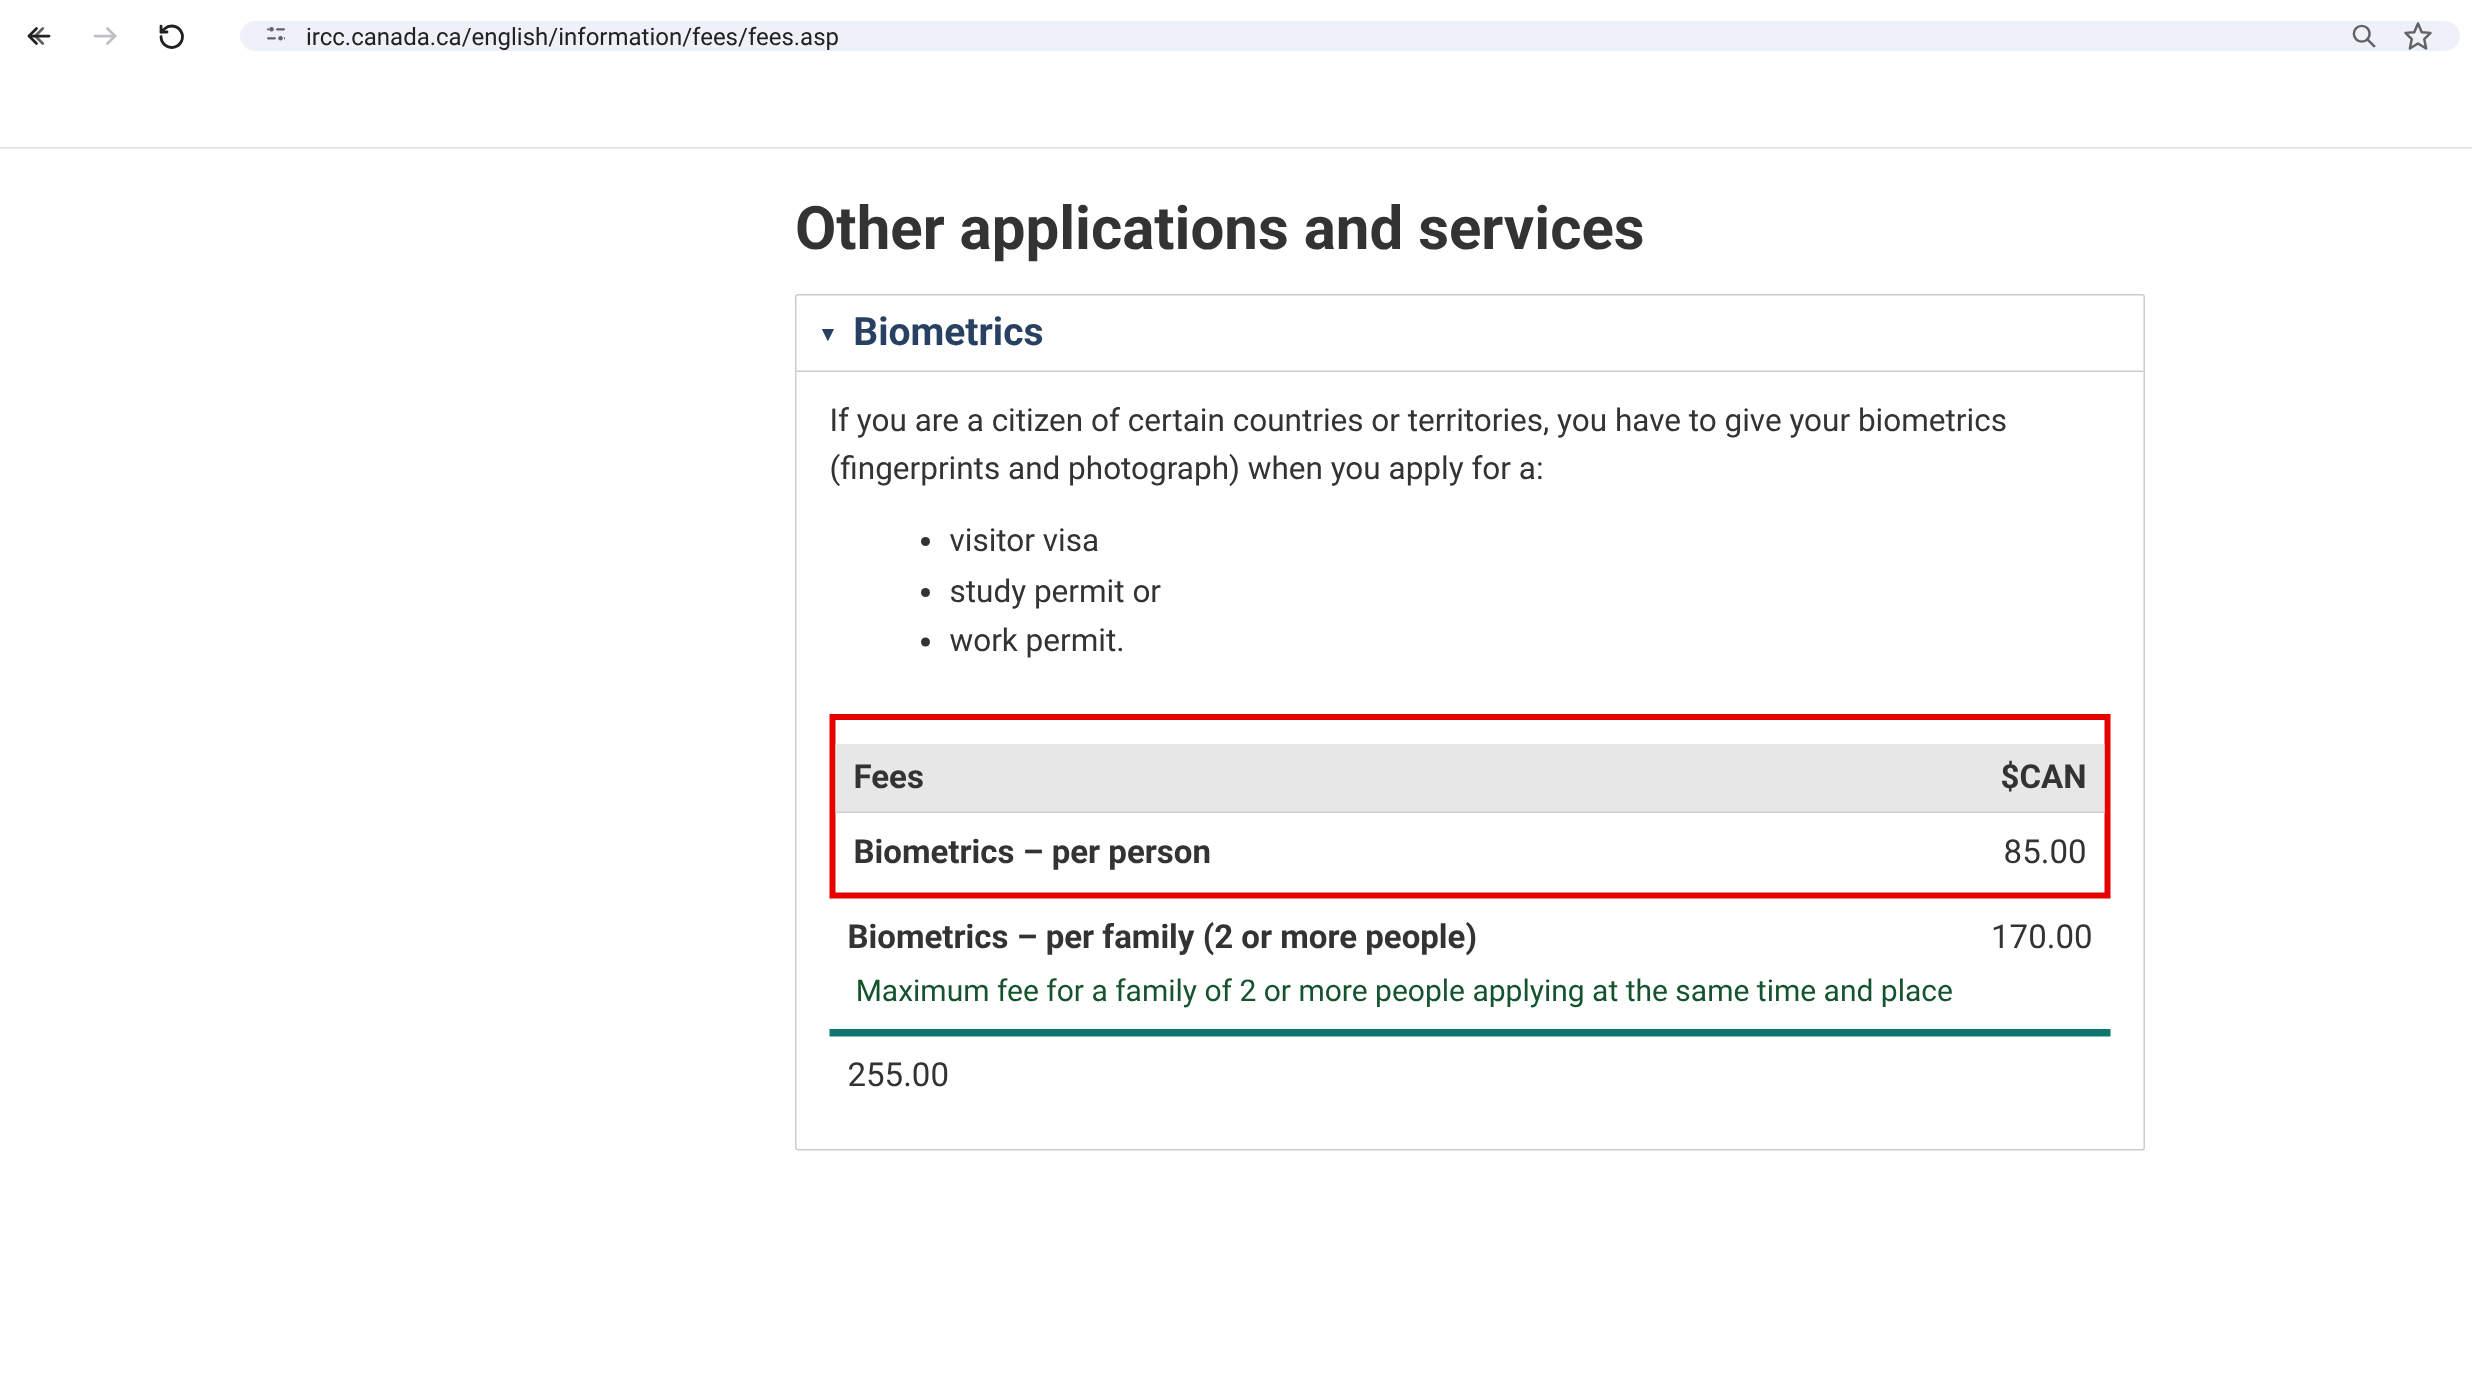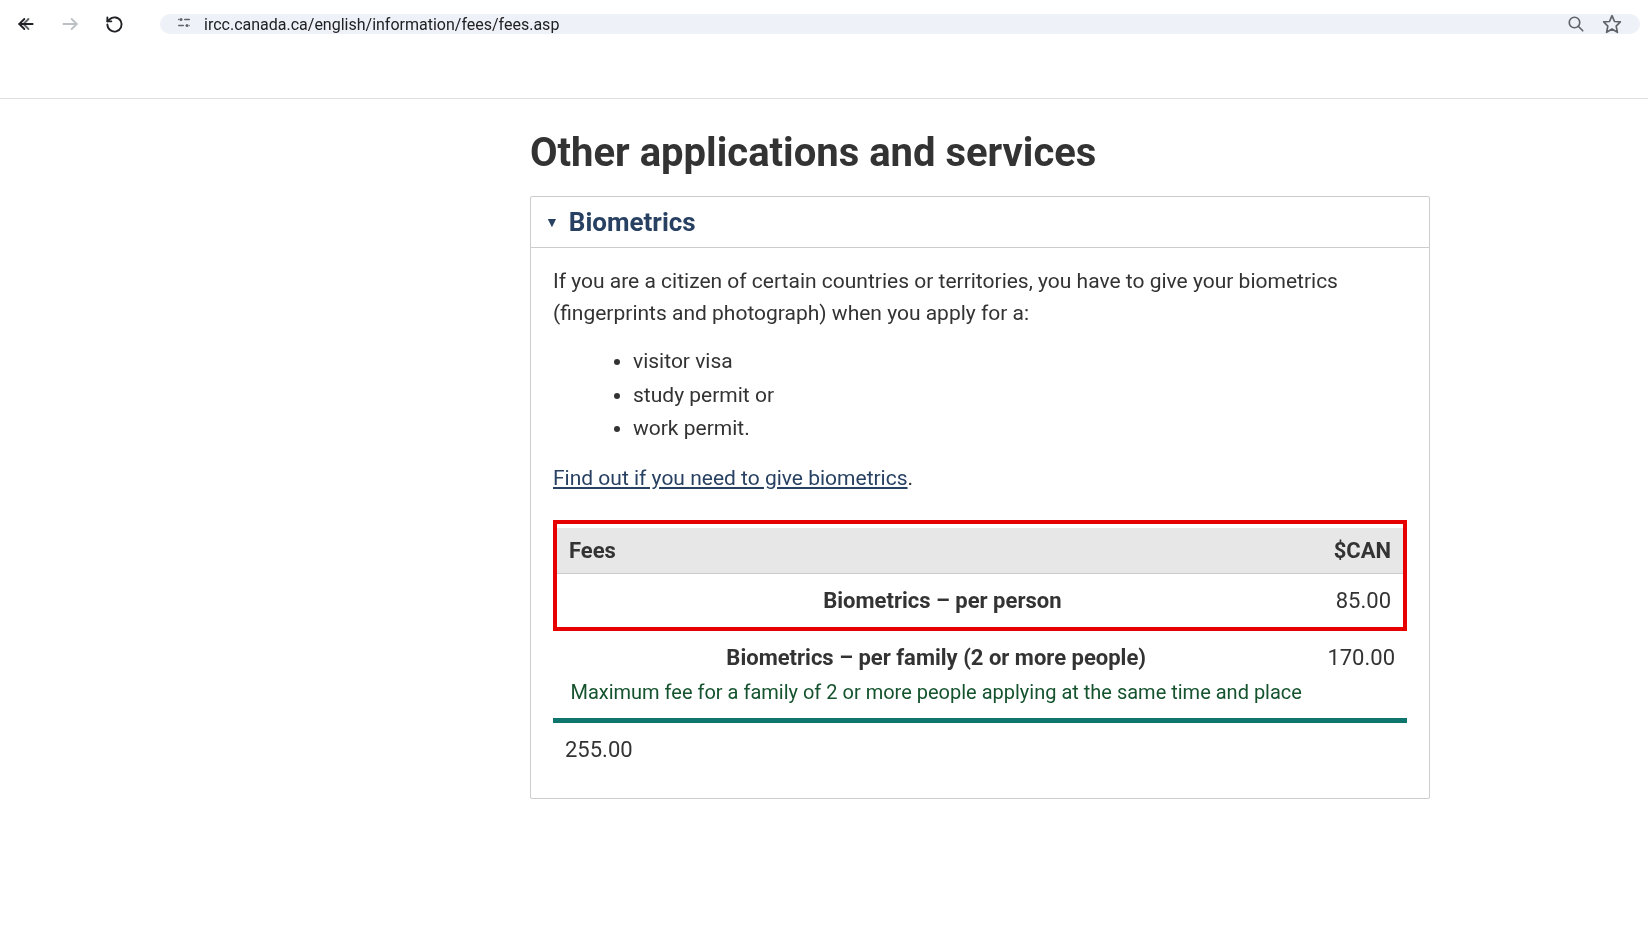--- a/index.html
+++ b/index.html
@@ -141,40 +141,39 @@
     align-items: flex-start;
     padding: 14px 12px;
     border-bottom: 5px solid #0f766e;
     gap: 20px;
   }
   .fee-left { flex: 1; }
   .fee-name {
     font-size: 22px;
     font-weight: 700;
     color: #333;
-    text-align: center;
   }
   .fee-desc {
     font-size: 20px;
     color: #14532d;
     margin-top: 10px;
     font-weight: 400;
     text-align: center;
   }
   .fee-price {
     font-size: 22px;
     color: #333;
     white-space: nowrap;
   }
   .highlight-box {
     border: 4px solid #e60000;
     margin-top: 30px;
   }
   .highlight-box .fee-header {
-    margin-top: 4px;
+    margin-top: 16px;
   }
   .highlight-box .fee-row {
     border-bottom: none;
   }
 </style>
 </head>
 <body>
 
 <div class="browser-chrome">
   <button class="nav-btn">
@@ -236,23 +235,20 @@
         <span class="triangle">▼</span>
         <span class="title">Biometrics</span>
       </div>
       <div class="accordion-body">
         <p class="intro-text">If you are a citizen of certain countries or territories, you have to give your biometrics (fingerprints and photograph) when you apply for a:</p>
         <ul class="bullet-list">
           <li>visitor visa</li>
           <li>study permit or</li>
           <li>work permit.</li>
         </ul>
-        <p class="link-line">
-          <a href="#">Find out if you need to give biometrics</a><span>.</span>
-        </p>
 
         <div class="highlight-box">
           <div class="fee-header">
             <span>Fees</span>
             <span>$CAN</span>
           </div>
           <div class="fee-row">
             <div class="fee-left">
               <div class="fee-name">Biometrics – per person</div>
             </div>

